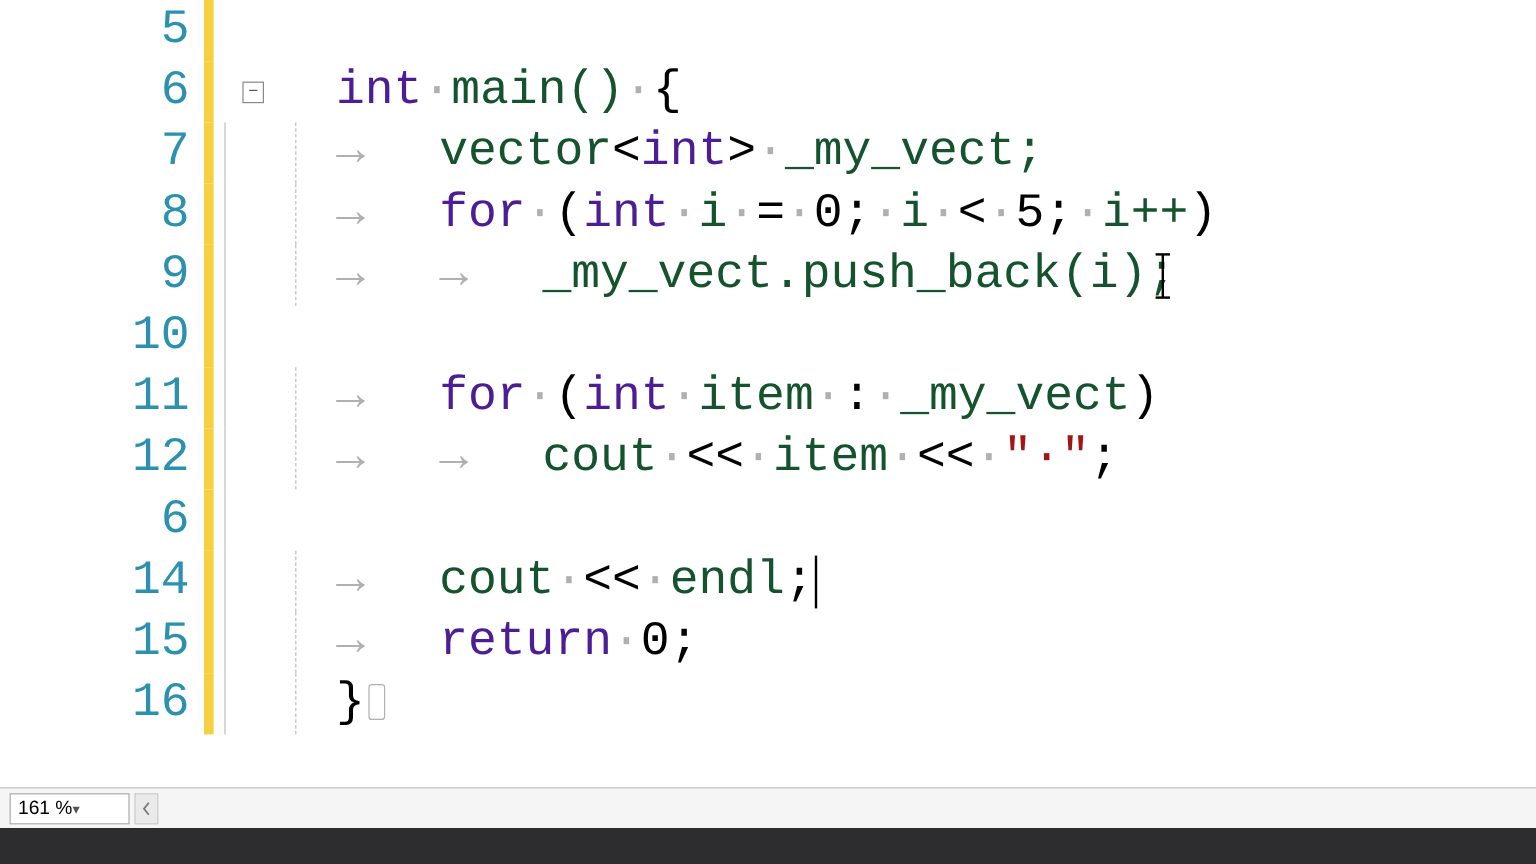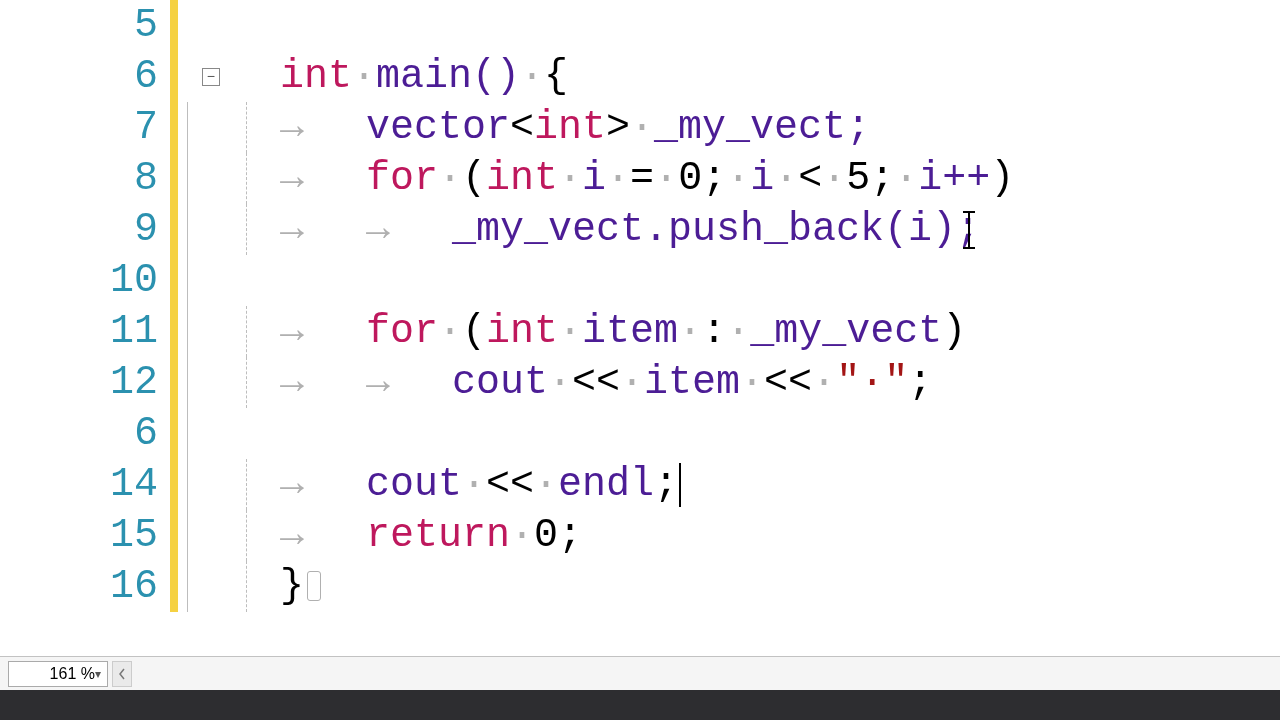--- a/index.html
+++ b/index.html
@@ -7,33 +7,33 @@
   .editor-wrap { position: relative; width: 100%; height: 100%; }
   .code-area { position: absolute; top: 0; left: 0; right: 0; bottom: 64px; background: #fff; overflow: hidden; }
   .lines { position: relative; }
   .line { display: flex; align-items: center; height: 51px; font-size: 40px; line-height: 51px; white-space: pre; }
   .gutter { width: 170px; text-align: right; padding-right: 12px; color: #2b91af; font-weight: 500; user-select: none; }
   .change-bar { width: 8px; height: 51px; background: #f5d142; }
   .margin { width: 66px; height: 100%; display: flex; align-items: center; justify-content: center; position: relative; }
   .fold-box { width: 18px; height: 18px; border: 1px solid #888; background: #fff; display: flex; align-items: center; justify-content: center; font-size: 14px; line-height: 1; cursor: pointer; }
   .fold-box::before { content: "−"; color: #555; }
   .code { position: relative; padding-left: 36px; }
-  .kw { color: #be185d; text-align: center; }
+  .kw { color: #4c1d95; text-align: center; }
   .num { color: #000; }
   .str { color: #a31515; }
-  .ident { color: #4c1d95; }
+  .ident { color: #14532d; }
   .op  { color: #000; }
   .ws-dot { color: #b0b0b0; }
   .ws-arrow { color: #b0b0b0; display: inline-block; width: 86px; }
   .ws-arrow2 { color: #b0b0b0; display: inline-block; width: 86px; }
   .caret { display: inline-block; width: 2px; height: 44px; background: #000; vertical-align: text-bottom; margin-left: 1px; }
   .sel-line { position: absolute; left: 276px; right: 0; height: 51px; border: 1px solid #d6d6d6; background: #f5f6f8; z-index: -1; }
 
   .bottom-bar { position: absolute; left: 0; right: 0; bottom: 30px; height: 34px; border-top: 1px solid #c2c2c2; background: #f5f5f5; display: flex; align-items: center; }
-  .zoom-select { margin-left: 8px; height: 26px; width: 100px; border: 1px solid #aaa; background: #fff; display: flex; align-items: center; justify-content: flex-end; padding: 0 6px; font-family: 'Segoe UI', sans-serif; font-size: 16px; cursor: pointer; }
+  .zoom-select { margin-left: 8px; height: 26px; width: 100px; border: 1px solid #aaa; background: #fff; display: flex; align-items: center; justify-content: flex-start; padding: 0 6px; font-family: 'Segoe UI', sans-serif; font-size: 16px; cursor: pointer; }
   .zoom-select .chev { font-size: 12px; color: #555; }
   .hscroll-btn { width: 20px; height: 26px; border: 1px solid #ccc; background: #eaeaea; margin-left: 4px; display: flex; align-items: center; justify-content: center; }
   .hscroll-btn svg { width: 8px; height: 12px; }
 
   .panel-strip { position: absolute; left: 0; right: 0; bottom: 0; height: 30px; background: #2d2d30; }
 
   .eol-glyph { color: #b0b0b0; font-size: 30px; display:inline-block; border:1px solid #b0b0b0; border-radius:3px; width:14px; height:30px; margin-left:3px; vertical-align:middle;}
 </style>
 </head>
 <body>

